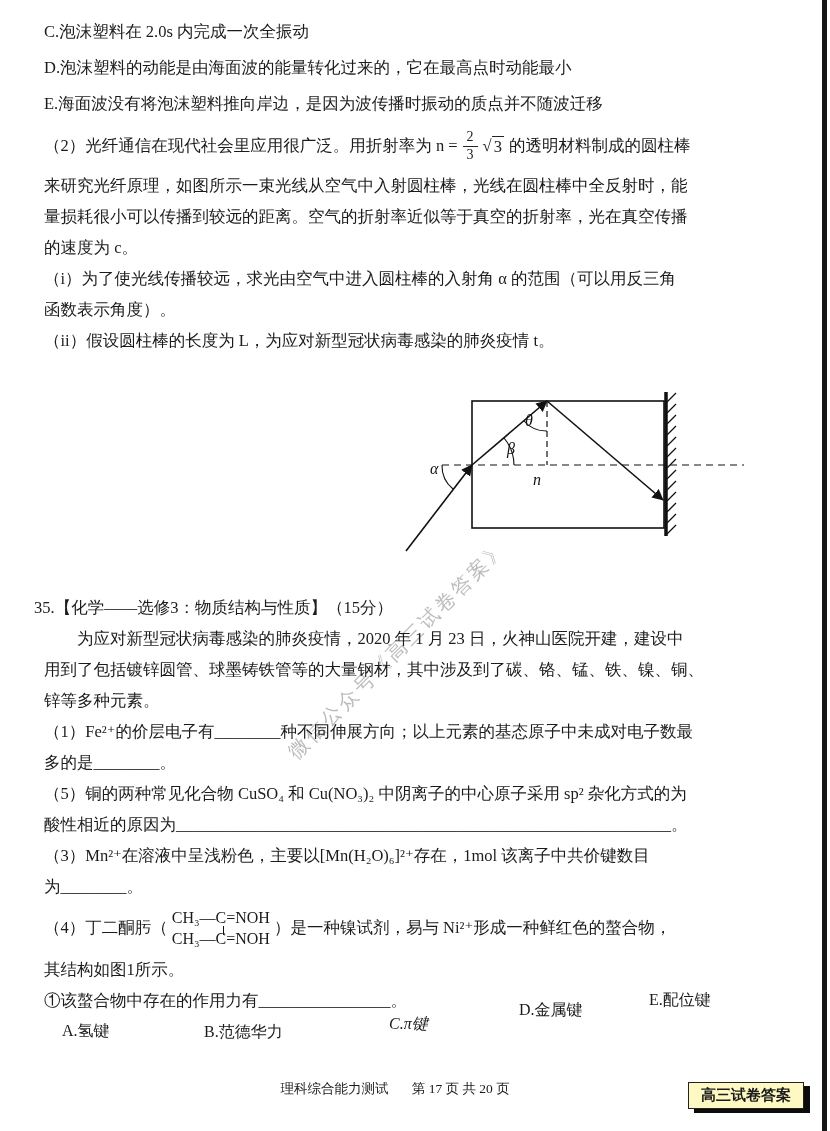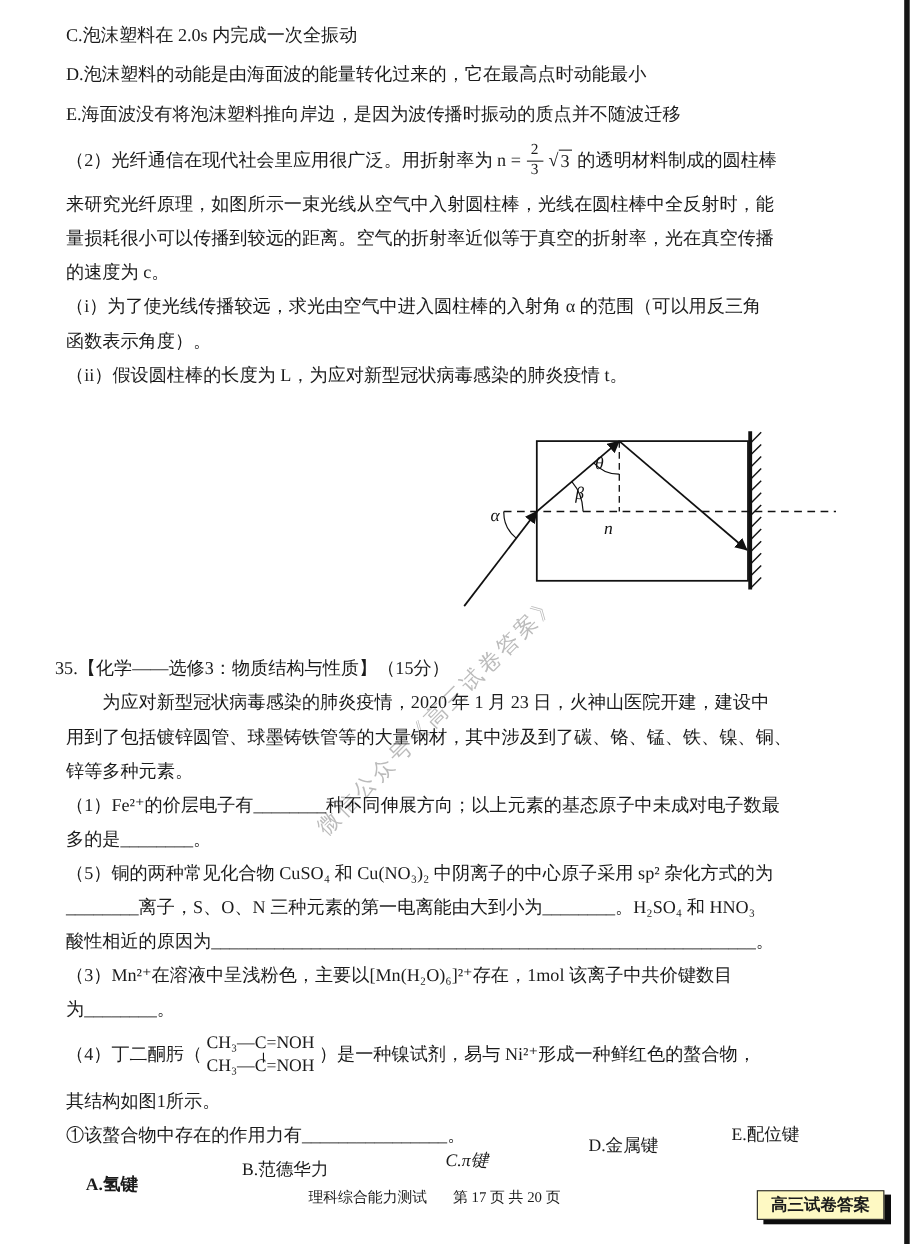--- a/index.html
+++ b/index.html
@@ -2,42 +2,42 @@
 <html><head>
 <meta charset="utf-8">
 <style>
   html,body{margin:0;padding:0;}
   body{
     width:830px;height:1131px;position:relative;overflow:hidden;
     background:#ffffff;color:#1b1b1b;
     font-family:"Liberation Serif","DejaVu Serif",serif;
   }
   .doc{position:absolute;left:0;top:0;width:754px;box-sizing:border-box;
-       padding:14px 44px 0 60px;z-index:2;}
+       padding:14px 44px 0 44px;z-index:2;}
   .line{font-size:16.5px;line-height:31px;white-space:nowrap;}
   .opt{line-height:36px;}
   .fracline{display:flex;align-items:center;height:48px;font-size:16.5px;white-space:nowrap;}
   .frac{display:inline-flex;flex-direction:column;align-items:center;margin:0 5px;
         font-size:14px;line-height:1.15;}
   .frac .num{display:block;padding:0 4px;}
   .frac .den{display:block;border-top:1.3px solid #222;padding:0 4px;}
   .sqrt{display:inline-flex;align-items:flex-start;margin-right:5px;}
   .sqrt .radicand{border-top:1.3px solid #222;padding:0 2px;}
   .heading{margin-left:-10px;margin-top:22px;}
   .indent{text-indent:2em;}
   .figwrap{margin-top:32px;height:182px;}
   .figwrap svg text{font-family:"Liberation Serif","DejaVu Serif",serif;
         font-style:italic;font-size:16px;fill:#111;}
   .q4row{display:flex;align-items:center;height:52px;font-size:16.5px;white-space:nowrap;}
   .structure{display:inline-block;position:relative;margin:0 4px;
         font-size:16px;line-height:21px;text-align:left;}
   .structure .bond{position:absolute;left:51px;top:19px;width:1.2px;height:9px;background:#111;}
   .optrow{position:relative;height:70px;margin-top:-38px;font-size:16px;}
   .optrow span{position:absolute;white-space:nowrap;}
-  .opt-a{left:18px;top:58px;font-weight:bold;}
+  .opt-a{left:18px;top:43px;}
   .opt-b{left:160px;top:44px;}
   .opt-c2{left:345px;top:36px;font-style:italic;}
   .opt-d{left:475px;top:22px;}
   .opt-e{left:605px;top:12px;}
   .watermark{position:absolute;left:292px;top:742px;z-index:1;
         transform:rotate(-45deg);transform-origin:0 50%;
         font-size:20px;color:#8f8f8f;opacity:.6;letter-spacing:3px;white-space:nowrap;}
   .footer{position:absolute;left:0;top:1080px;width:790px;text-align:center;
         font-size:13.5px;z-index:2;}
   .footer span{margin:0 10px;}
@@ -118,21 +118,20 @@
 
   <div class="line heading">35.【化学——选修3：物质结构与性质】（15分）</div>
   <div class="line indent">为应对新型冠状病毒感染的肺炎疫情，2020 年 1 月 23 日，火神山医院开建，建设中</div>
   <div class="line">用到了包括镀锌圆管、球墨铸铁管等的大量钢材，其中涉及到了碳、铬、锰、铁、镍、铜、</div>
   <div class="line">锌等多种元素。</div>
 
   <div class="line">（1）Fe²⁺的价层电子有________种不同伸展方向；以上元素的基态原子中未成对电子数最</div>
   <div class="line">多的是________。</div>
 
   <div class="line">（5）铜的两种常见化合物 CuSO₄ 和 Cu(NO₃)₂ 中阴离子的中心原子采用 sp² 杂化方式的为</div>
-  <div class="line">________离子，S、O、N 三种元素的第一电离能由大到小为________。H₂SO₄ 和 HNO₃</div>
   <div class="line">酸性相近的原因为____________________________________________________________。</div>
 
   <div class="line">（3）Mn²⁺在溶液中呈浅粉色，主要以[Mn(H₂O)₆]²⁺存在，1mol 该离子中共价键数目</div>
   <div class="line">为________。</div>
 
   <div class="q4row">
     <span>（4）丁二酮肟（</span>
     <span class="structure">
       <span style="display:block;">CH₃—C=NOH</span>
       <span style="display:block;">CH₃—C=NOH</span>

